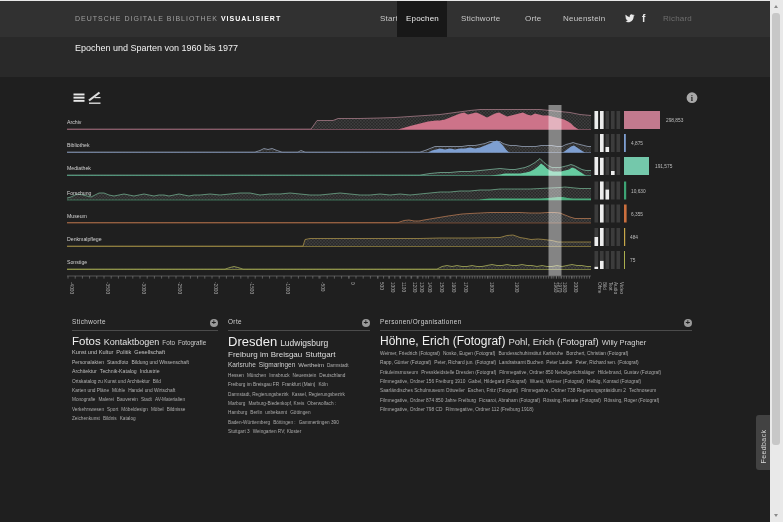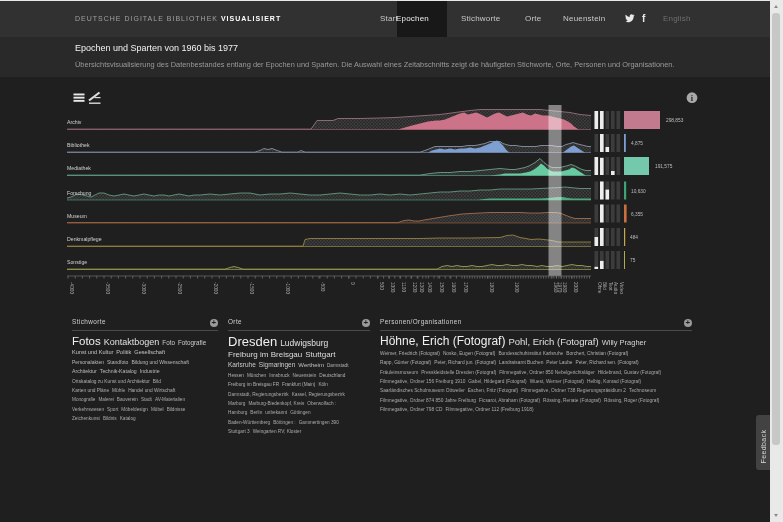--- a/index.html
+++ b/index.html
@@ -5,33 +5,32 @@
 body { width:783px; height:522px; overflow:hidden; background:#1f1f1f; font-family:"Liberation Sans", sans-serif; position:relative; }
 .hdr { position:absolute; left:0; top:1px; width:783px; height:36px; background:#313131; }
 .nav { position:absolute; top:0; height:36px; line-height:36px; font-size:8px; color:#c9c9c9; letter-spacing:0.2px; }
 </style></head>
 <body>
 <div style="position:absolute;left:0;top:0;width:783px;height:1px;background:#e8e8e8"></div>
 <div class="hdr">
   <div class="nav" style="left:75px;color:#a0a0a0;letter-spacing:1.0px;font-size:7px">DEUTSCHE DIGITALE BIBLIOTHEK <b style="color:#fff">VISUALISIERT</b></div>
   <div class="nav" style="left:380px">Start</div>
   <div style="position:absolute;left:397px;top:0;width:50px;height:36px;background:#181818"></div>
-  <div class="nav" style="left:396px;color:#ececec">Epochen</div>
+  <div class="nav" style="left:406px;color:#ececec">Epochen</div>
   <div class="nav" style="left:461px">Stichworte</div>
   <div class="nav" style="left:525px">Orte</div>
   <div class="nav" style="left:563px">Neuenstein</div>
   <svg style="position:absolute;left:625px;top:13px" width="10" height="9" viewBox="0 0 10 9">
       <path d="M9.5 1.2c-.35.16-.73.26-1.12.3.4-.24.71-.62.86-1.08-.38.22-.8.39-1.24.48A1.95 1.95 0 0 0 4.7 2.7c0 .15.02.3.05.45A5.54 5.54 0 0 1 .73.86a1.95 1.95 0 0 0 .6 2.6c-.32 0-.62-.1-.88-.24v.02c0 .94.67 1.73 1.56 1.91a2 2 0 0 1-.88.03c.25.78.97 1.34 1.82 1.36A3.92 3.92 0 0 1 .06 7.35a5.52 5.52 0 0 0 2.99.88c3.59 0 5.55-2.97 5.55-5.55v-.25c.38-.28.71-.62.97-1.01z" fill="#e8e8e8"></path>
     </svg>
   <div style="position:absolute;left:642px;top:12px;color:#e8e8e8;font-size:10px;font-weight:bold">f</div>
-  <div class="nav" style="left:663px;color:#6e6e6e">English</div>
+  <div class="nav" style="left:663px;color:#6e6e6e">Richard</div>
 </div>
 <div style="position:absolute;left:0;top:37px;width:783px;height:40px;background:#292929">
   <div style="position:absolute;left:75px;top:6px;font-size:9px;color:#f2f2f2">Epochen und Sparten von 1960 bis 1977</div>
-  <div style="position:absolute;left:75px;top:23px;font-size:7.4px;color:#9a9a9a">Übersichtsvisualisierung des Datenbestandes entlang der Epochen und Sparten. Die Auswahl eines Zeitabschnitts zeigt die häufigsten Stichworte, Orte, Personen und Organisationen.</div>
 </div>
 <svg width="783" height="522" viewBox="0 0 783 522" style="position:absolute;left:0;top:0">
 <defs>
       <pattern id="dt" width="3.2" height="3.2" patternUnits="userSpaceOnUse">
         <rect width="3.2" height="3.2" fill="#282828"></rect>
         <circle cx="0.8" cy="0.8" r="0.6" fill="#5e5e5e"></circle>
         <circle cx="2.4" cy="2.4" r="0.6" fill="#5e5e5e"></circle>
       </pattern>
     </defs>
 <path d="M67,129.5L67,129.1L311,129.1L317,120.5L333,120.5L338,118.5L360,118.5L380,118.0L395,117.5L410,116.5L425,115.5L440,114.5L455,112.5L470,110.5L480,109.5L490,109.5L500,109.5L510,109.5L520,109.5L530,109.5L540,109.5L550,110.5L560,111.5L570,112.5L580,114.5L591,115.5L591,129.5Z" fill="url(#dt)"></path>

